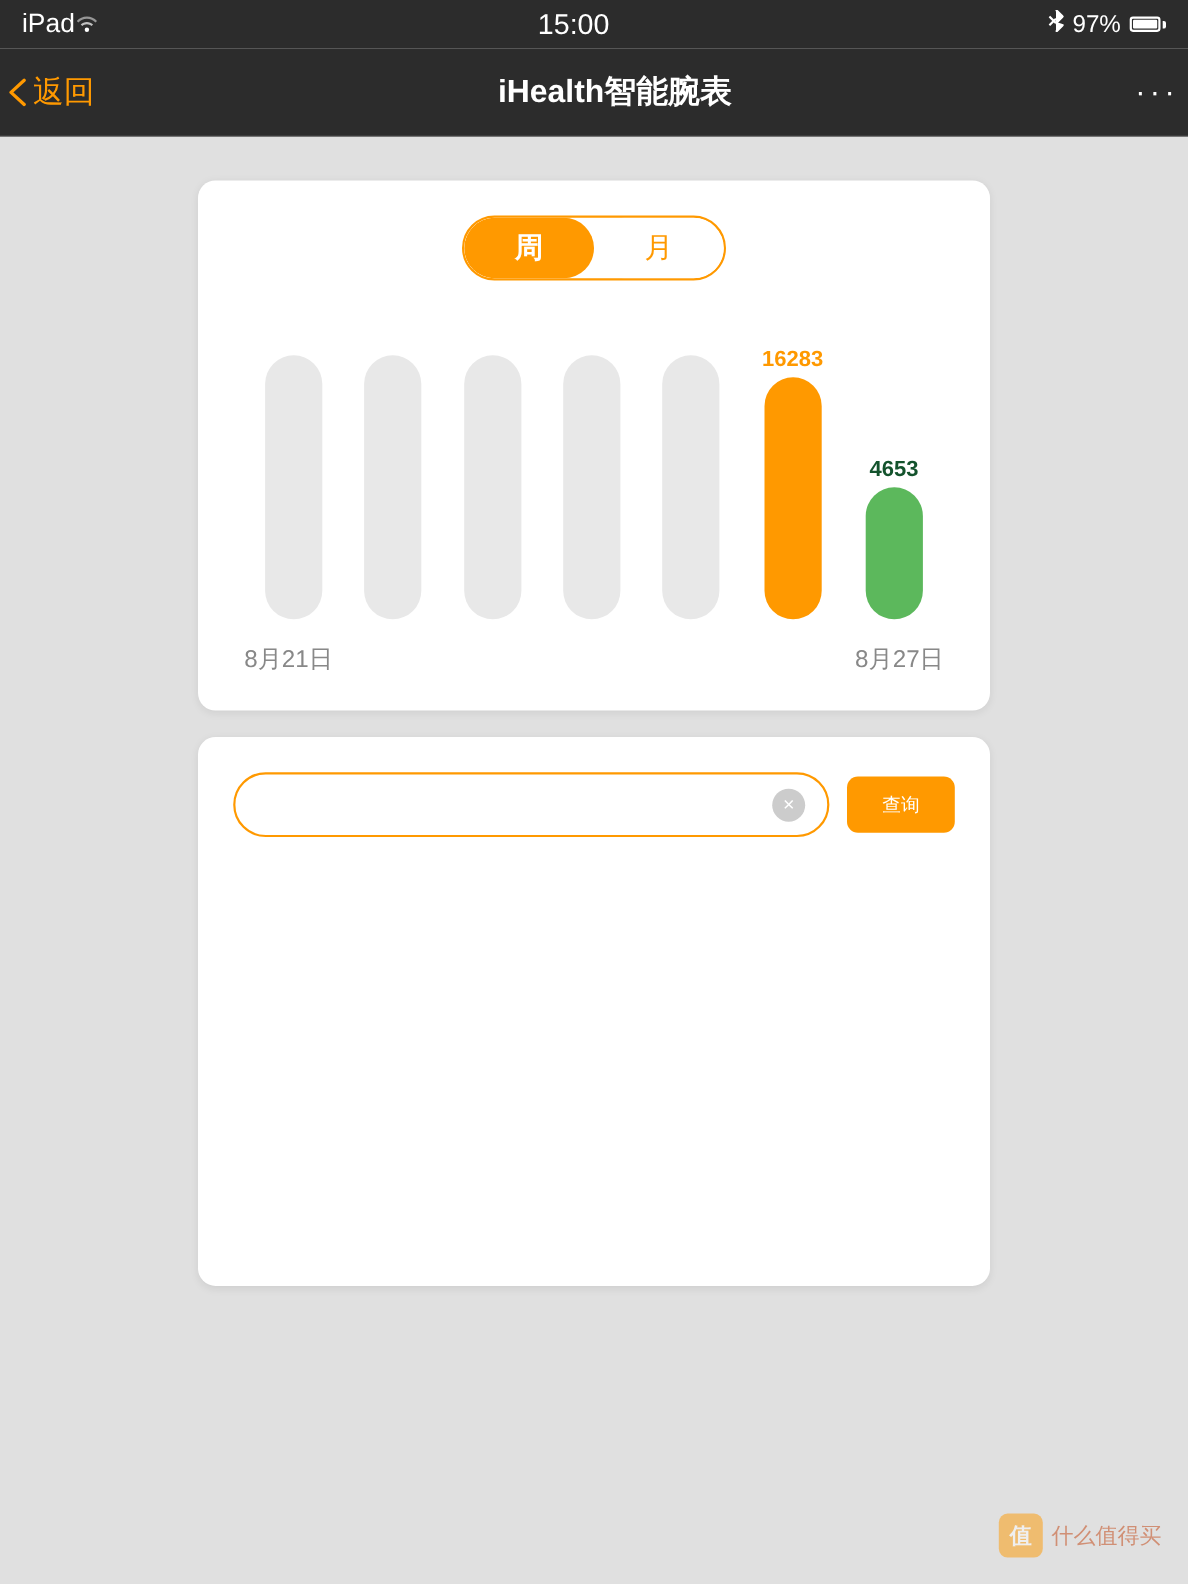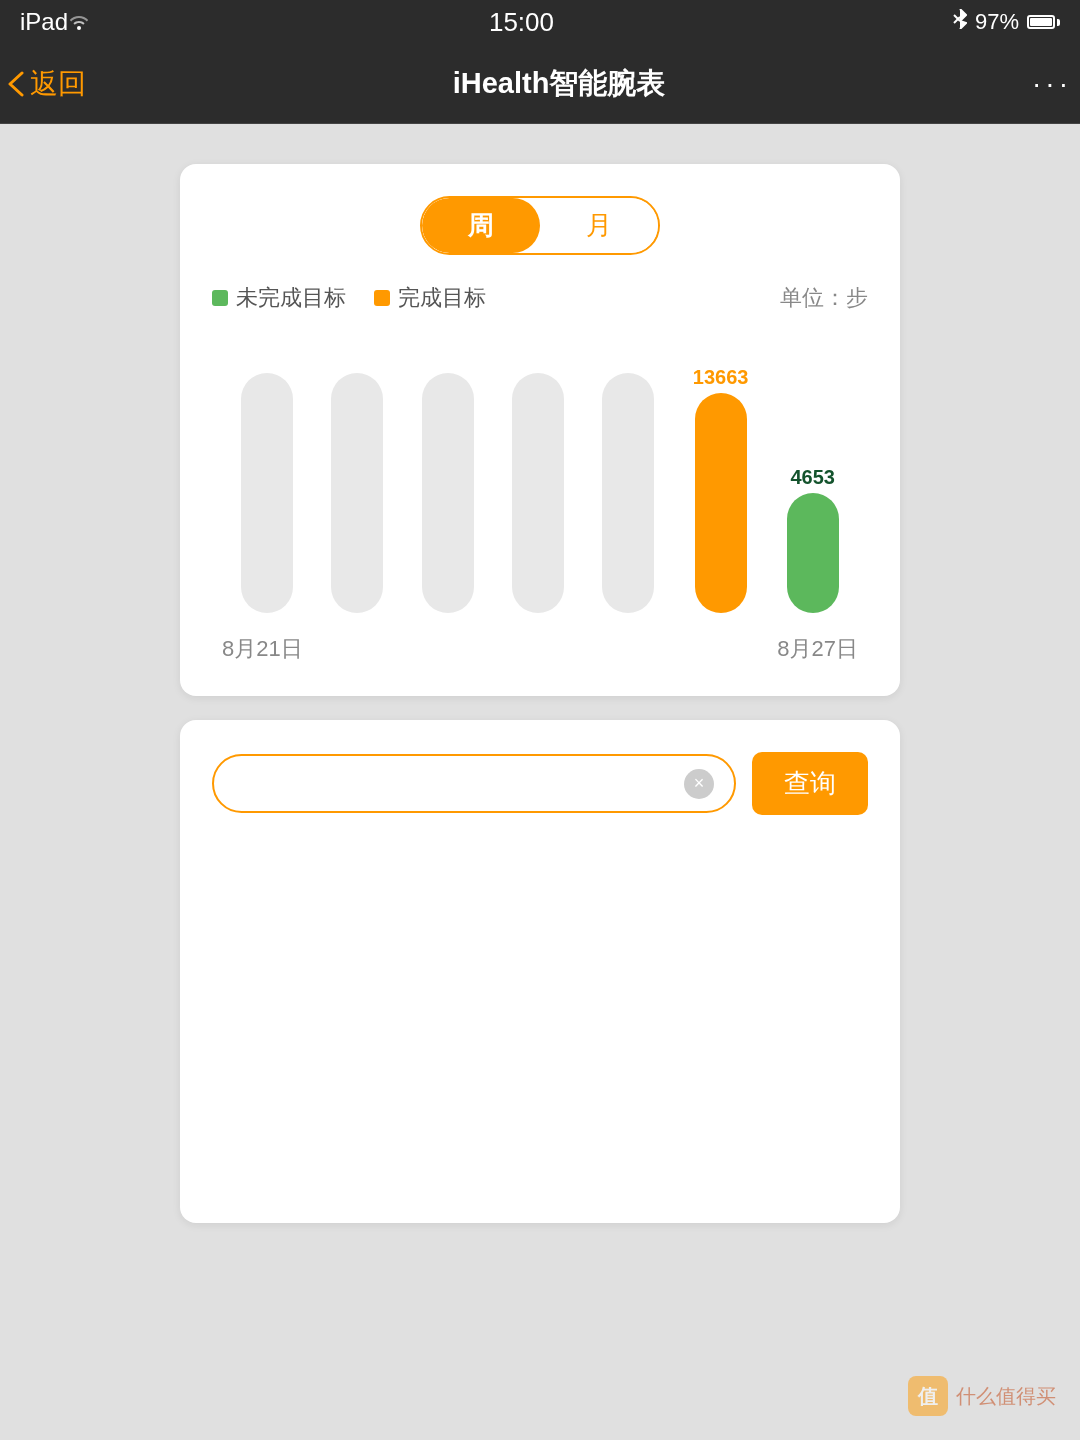--- a/index.html
+++ b/index.html
@@ -229,21 +229,21 @@
       color: white;
       font-size: 18px;
       cursor: pointer;
     }
     .search-btn {
       background: #f90;
       color: white;
       border: none;
       border-radius: 10px;
       padding: 14px 32px;
-      font-size: 26px;
+      font-size: 17px;
       cursor: pointer;
       white-space: nowrap;
     }
 
     
     .search-results {
       min-height: 360px;
     }
 
     
@@ -353,52 +353,41 @@
 
   <div class="card">
 
     <div class="tab-toggle">
       <div class="tab-container">
         <div class="tab-btn active">周</div>
         <div class="tab-btn inactive">月</div>
       </div>
     </div>
 
-    <div class="legend">
-      <div class="legend-item">
-        <div class="legend-dot green"></div>
-        <span>未完成目标</span>
-      </div>
-      <div class="legend-item">
-        <div class="legend-dot orange"></div>
-        <span>完成目标</span>
-      </div>
-      <span class="legend-unit">单位：步</span>
-    </div>
 
     <div class="chart-area">
 
       <div class="bar-column">
         <div class="bar empty" style="height:240px;"></div>
       </div>
       <div class="bar-column">
         <div class="bar empty" style="height:240px;"></div>
       </div>
       <div class="bar-column">
         <div class="bar empty" style="height:240px;"></div>
       </div>
       <div class="bar-column">
         <div class="bar empty" style="height:240px;"></div>
       </div>
       <div class="bar-column">
         <div class="bar empty" style="height:240px;"></div>
       </div>
 
       <div class="bar-column">
-        <span class="bar-value-label" style="color:#f90;">13663</span>
+        <span class="bar-value-label" style="color:#f90;">16283</span>
         <div class="bar orange" style="height:220px;"></div>
       </div>
 
       <div class="bar-column">
         <span class="bar-value-label" style="color:#14532d;">4653</span>
         <div class="bar green" style="height:120px;"></div>
       </div>
     </div>
 
     <div class="chart-labels">

